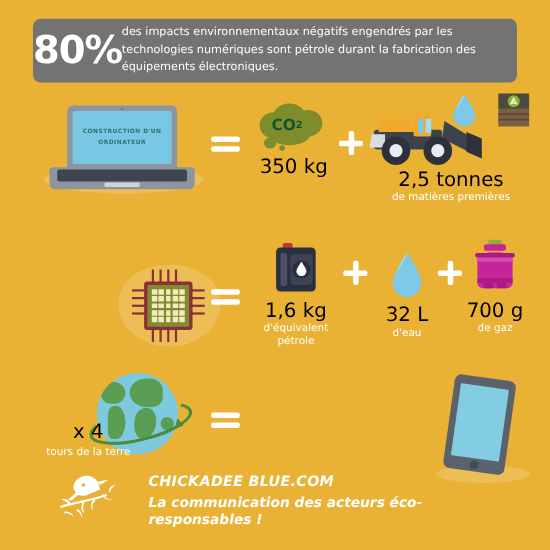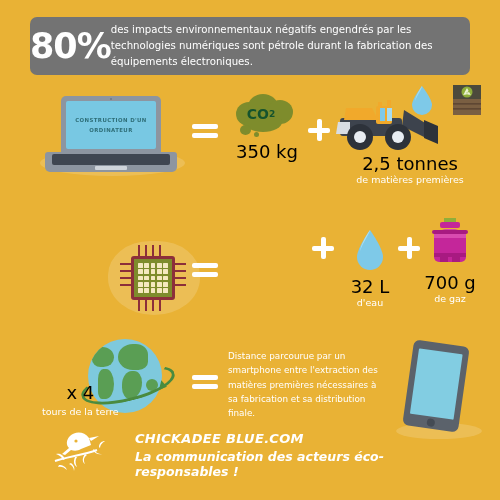--- a/index.html
+++ b/index.html
@@ -298,20 +298,32 @@
           <i></i>
           <i></i>
       </div>
     </div>
 
     <div class="eq" style="position:absolute;left:192px;top:54px;">
       <i></i>
         <i></i>
     </div>
 
+    <div style="position:absolute;left:228px;top:14px;width:82px;text-align:center;">
+      <svg width="42" height="50" viewBox="0 0 42 50">
+        <rect x="9" y="2" width="9" height="5" rx="1.5" fill="#c7343a"></rect>
+        <rect x="3" y="6" width="36" height="40" rx="4" fill="#2b3040"></rect>
+        <rect x="7" y="11" width="6" height="30" rx="2" fill="#4a5164"></rect>
+        <rect x="16" y="12" width="20" height="28" rx="3" fill="#3c4356"></rect>
+        <circle cx="26" cy="26" r="8.5" fill="#2b3040"></circle>
+        <path d="M26 19 c0 0 -4.5 6 -4.5 8.5 a4.5 4.5 0 0 0 9 0 C30.5 25 26 19 26 19 z" fill="#ffffff"></path>
+      </svg>
+      <div class="val">1,6 kg</div>
+      <div class="sub">d'équivalent pétrole</div>
+    </div>
 
     <div class="plus" style="position:absolute;left:312px;top:32px;"></div>
 
     <div style="position:absolute;left:338px;top:22px;width:64px;text-align:center;">
       <svg width="32" height="46" viewBox="0 0 32 46">
         <path d="M16 3 C16 3 3 21 3 30 a13 13 0 0 0 26 0 C29 21 16 3 16 3 z" fill="#7ec9e8"></path>
         <path d="M16 3 C16 3 8 14 6 24 c3 -9 10 -18 10 -21 z" fill="#aee0f2"></path>
       </svg>
       <div class="val">32 L</div>
       <div class="sub">d'eau</div>
@@ -349,21 +361,20 @@
     <div class="x4" style="text-align:center;">
       <div class="val">x 4</div>
       <div class="sub" style="margin-top:3px;">tours de la terre</div>
     </div>
 
     <div class="eq" style="position:absolute;left:192px;top:36px;">
       <i></i>
         <i></i>
     </div>
 
-    <div class="r3text">Distance parcourue par un smartphone  entre l'extraction des matières premières nécessaires à sa fabrication et sa distribution finale.</div>
 
     <div class="shadow-ell" style="left:396px;top:88px;width:86px;height:16px;"></div>
 
     <div class="phone">
       <div class="phscreen"></div>
       <div class="phbtn"></div>
     </div>
   </div>
 
   <div class="footer">

